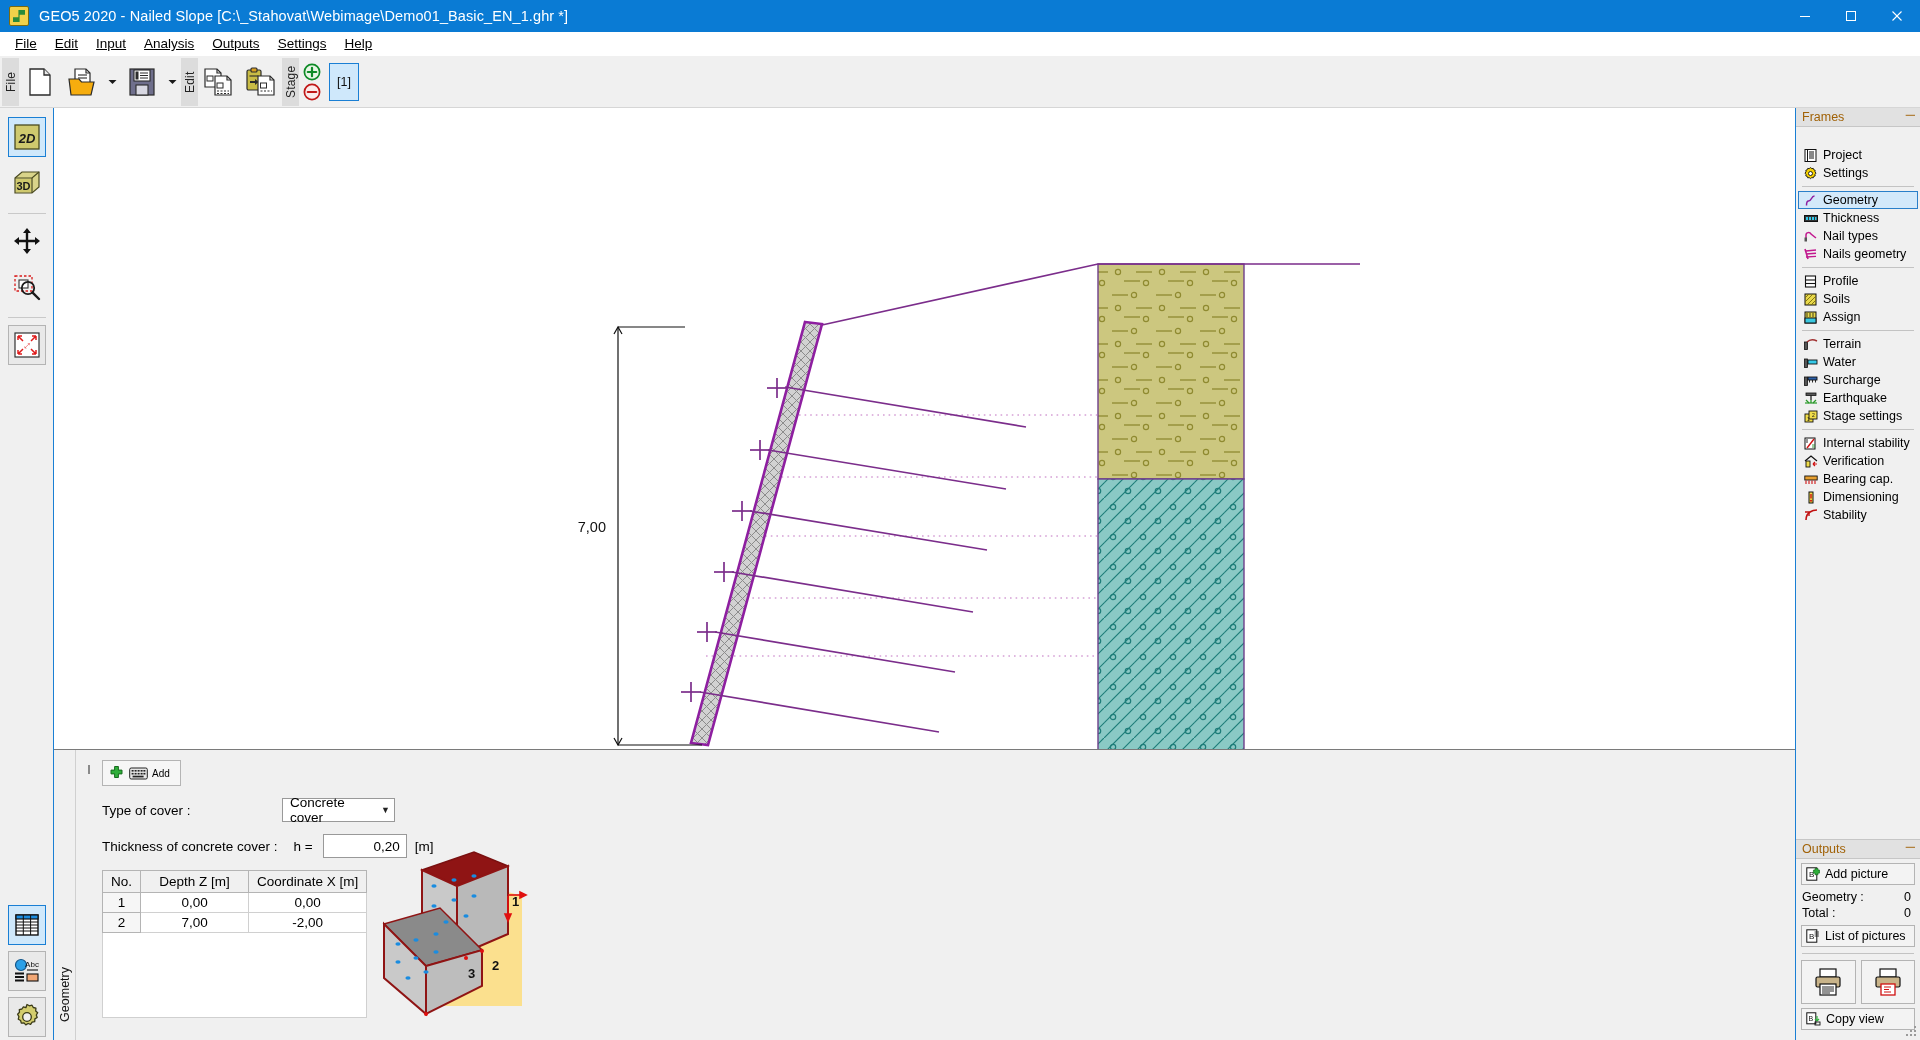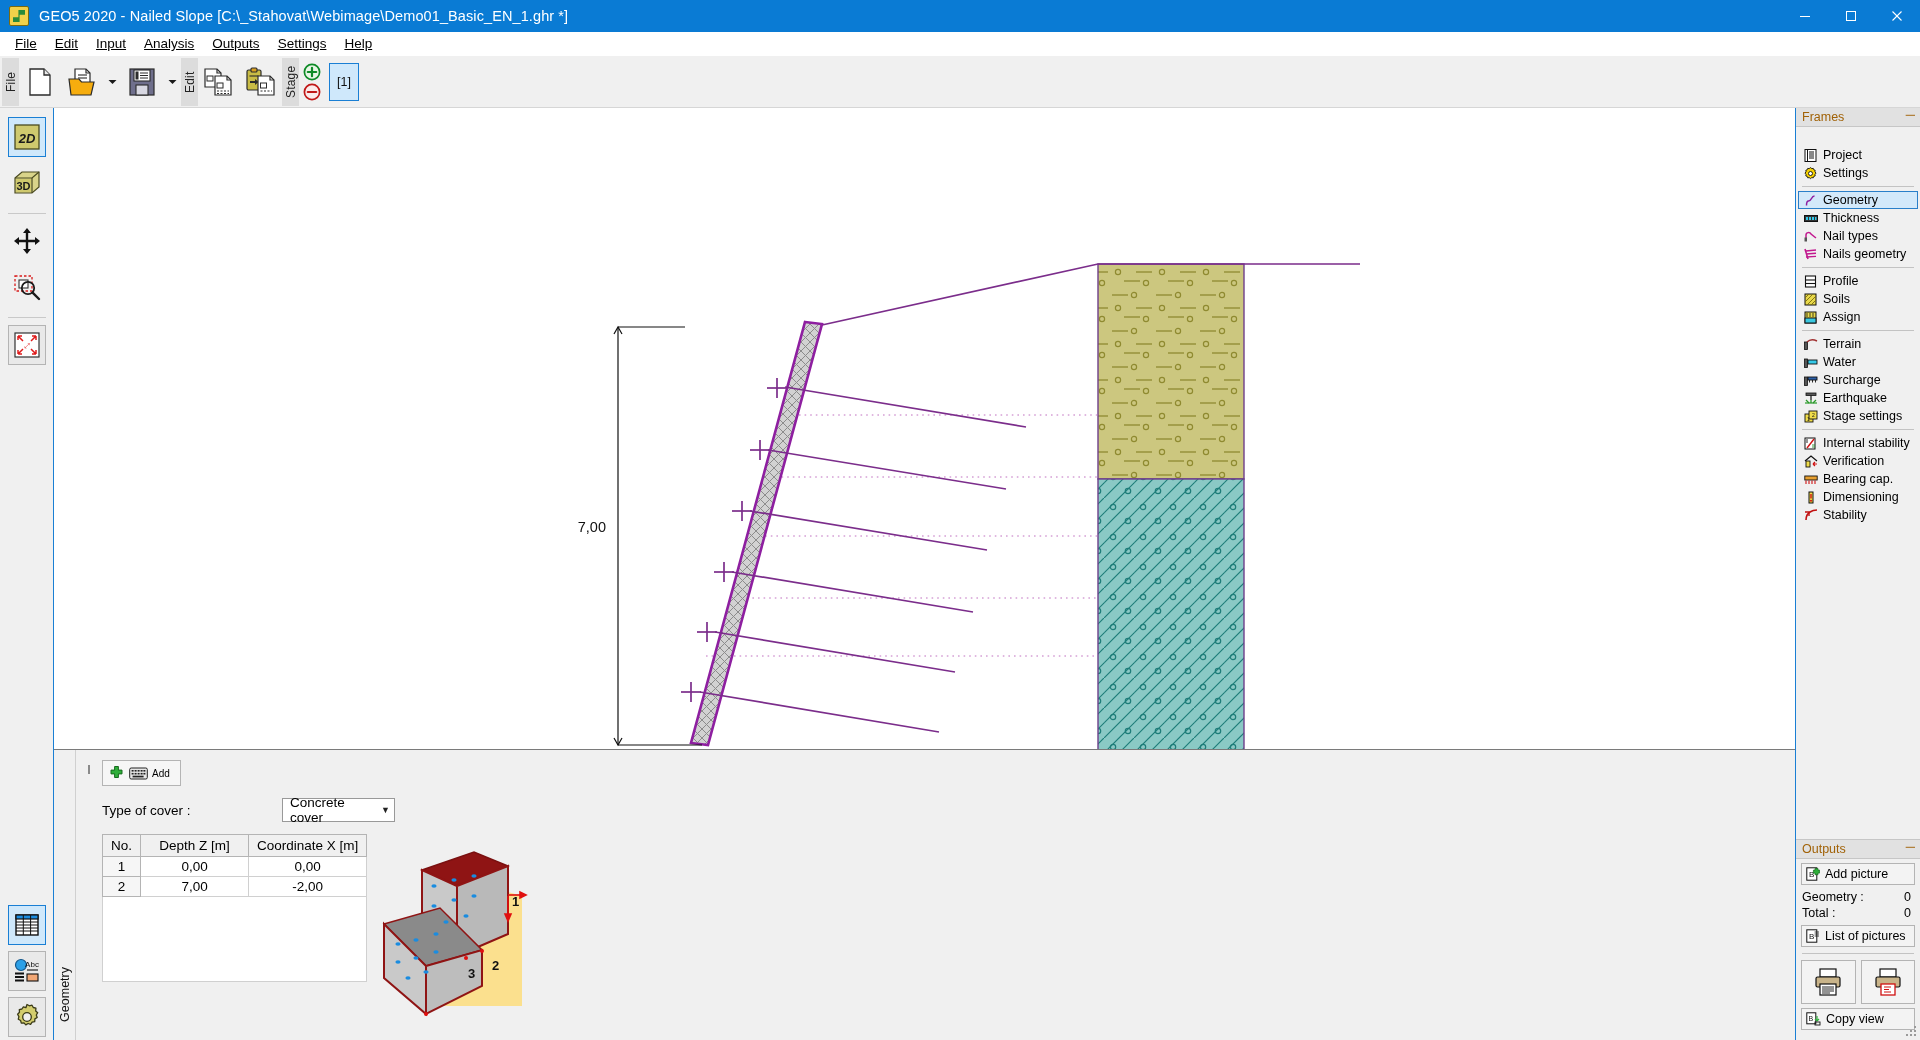--- a/index.html
+++ b/index.html
@@ -523,20 +523,28 @@
               </div>
 
               <div class="row">
                 <div class="lbl" style="width:180px;">Type of cover :</div>
                 <div class="select">
                   <span>Concrete cover</span>
                   <span class="caret">▼</span>
                 </div>
               </div>
 
+              <div class="row">
+                <div class="lbl">Thickness of concrete cover :</div>
+                <div class="lbl" style="margin:0 10px 0 16px;">h =</div>
+                <div class="numfield">
+                  <span>0,20</span>
+                </div>
+                <div class="unit">[m]</div>
+              </div>
 
               <table class="grid">
                 <thead>
                   <tr>
                     <th>No.</th>
                     <th>Depth Z  [m]</th>
                     <th>Coordinate X  [m]</th>
                   </tr>
                 </thead>
                 <tbody>

